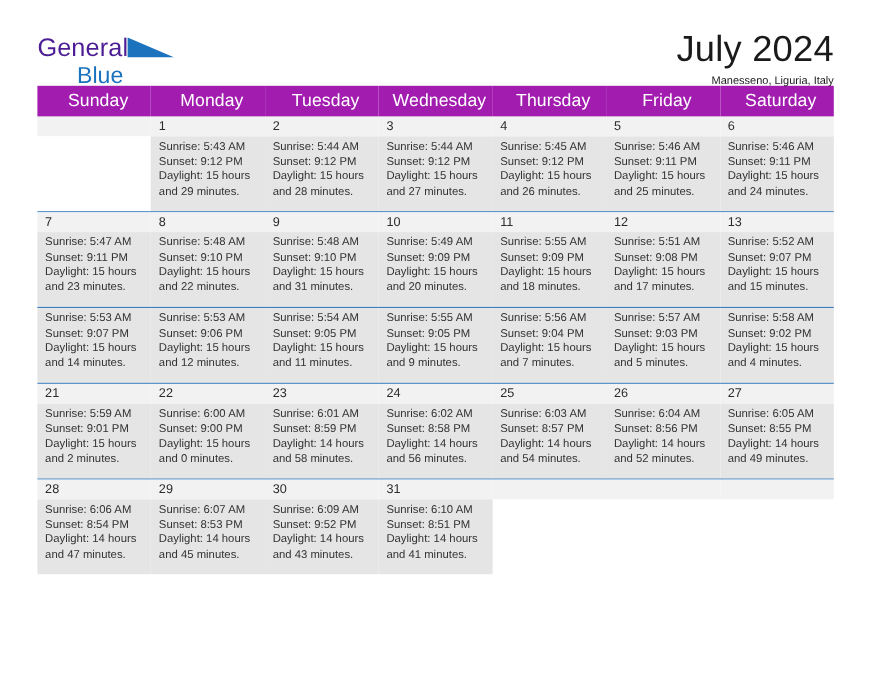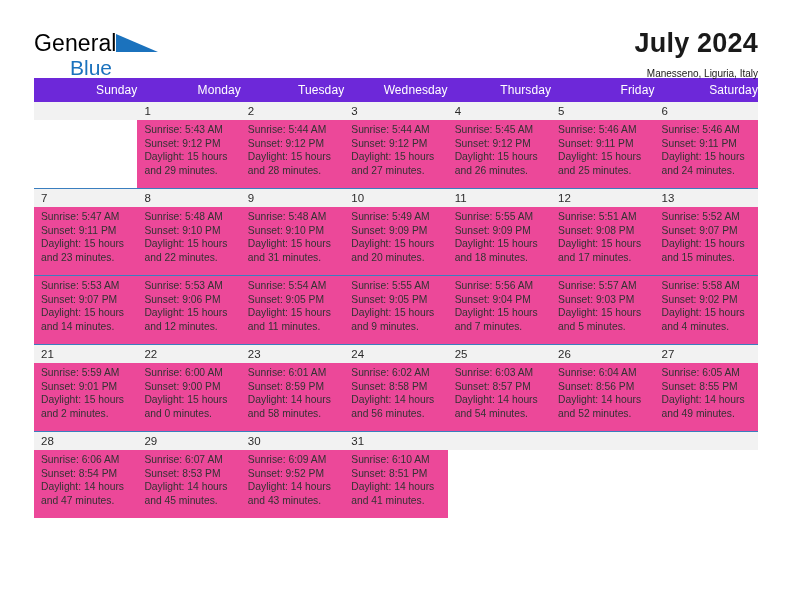--- a/index.html
+++ b/index.html
@@ -33,21 +33,21 @@
     box-sizing: border-box;
   }
 
   .logo {
     position: relative;
     width: 200px;
     padding-top: 3px;
   }
   .logo-row1 {
     font-size: 23px;
-    color: #000000;
+    color: #4c1d95;
     letter-spacing: 0.1px;
     line-height: 24px;
     display: inline-block;
   }
   .logo-tri {
     display: inline-block;
     vertical-align: middle;
     margin-left: -3px;
     margin-bottom: 3px;
   }
@@ -57,47 +57,47 @@
     line-height: 21px;
     margin-top: -4px;
     margin-left: 36px;
   }
 
   .titles {
     text-align: right;
     padding-top: 0px;
   }
   .cal-title {
-    font-size: 27px;
-    font-weight: bold;
+    font-size: 33px;
+    font-weight: normal;
     color: #1a1a1a;
     line-height: 31px;
     letter-spacing: 0.2px;
   }
   .cal-subtitle {
     font-size: 10px;
     color: #1a1a1a;
     line-height: 18px;
     margin-top: 6px;
   }
 
   
   .calendar {
     margin-top: 8px;
     width: 724px;
     border-collapse: collapse;
     table-layout: fixed;
   }
 
   .dow-row th {
-    background: #6d28d9;
+    background: #a21caf;
     color: #ffffff;
-    font-size: 12px;
+    font-size: 16px;
     font-weight: normal;
-    text-align: right;
+    text-align: center;
     padding: 5px 0 5px 7px;
     height: 21px;
     box-sizing: border-box;
     letter-spacing: 0.1px;
   }
 
   .week-sep td {
     padding: 0;
     height: 1px;
     background: #3a7ebf;
@@ -109,21 +109,21 @@
     background: #f2f2f2;
     font-size: 11.5px;
     color: #2b2b2b;
     padding: 3px 0 3px 7px;
     height: 18px;
     vertical-align: top;
     box-sizing: border-box;
   }
 
   .detail-row td {
-    background: #ec4899;
+    background: #e5e5e5;
     font-size: 10.3px;
     color: #333333;
     padding: 3px 6px 8px 7px;
     vertical-align: top;
     line-height: 13.6px;
     height: 68px;
     box-sizing: border-box;
   }
 
   .detail-row td .line {

